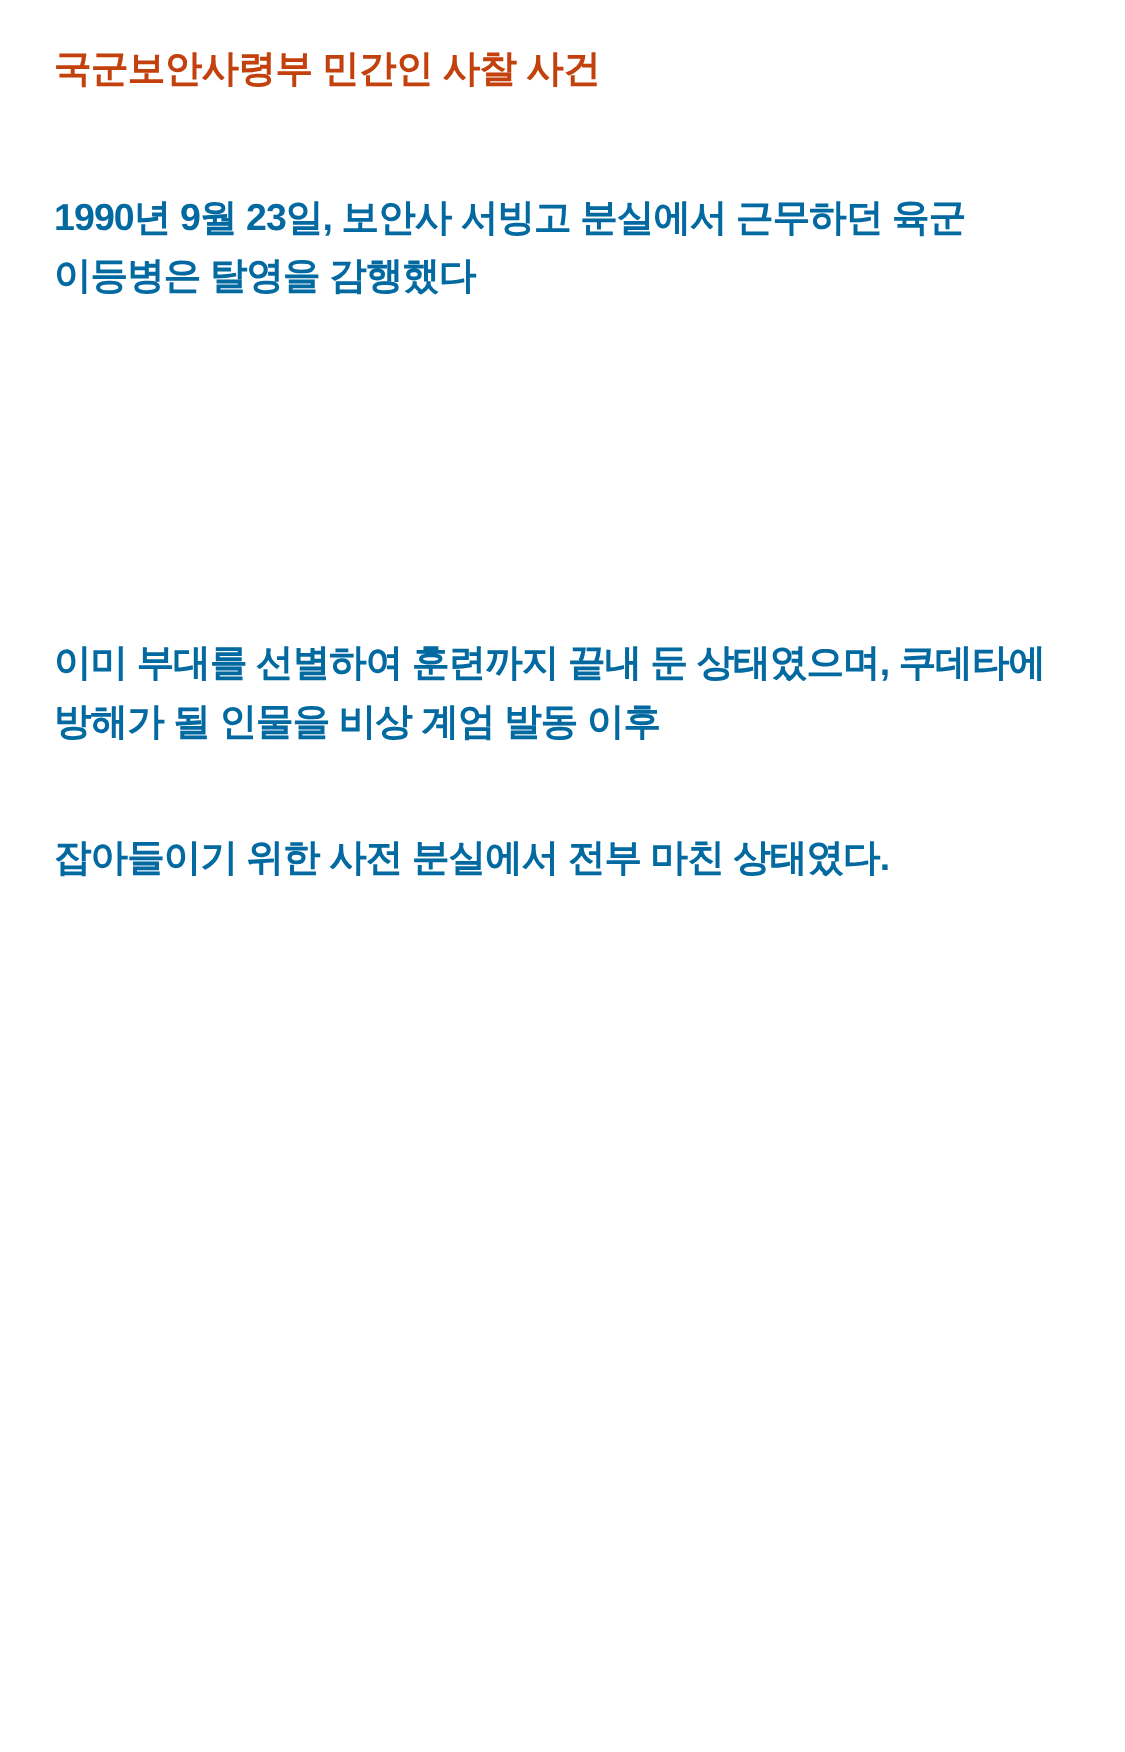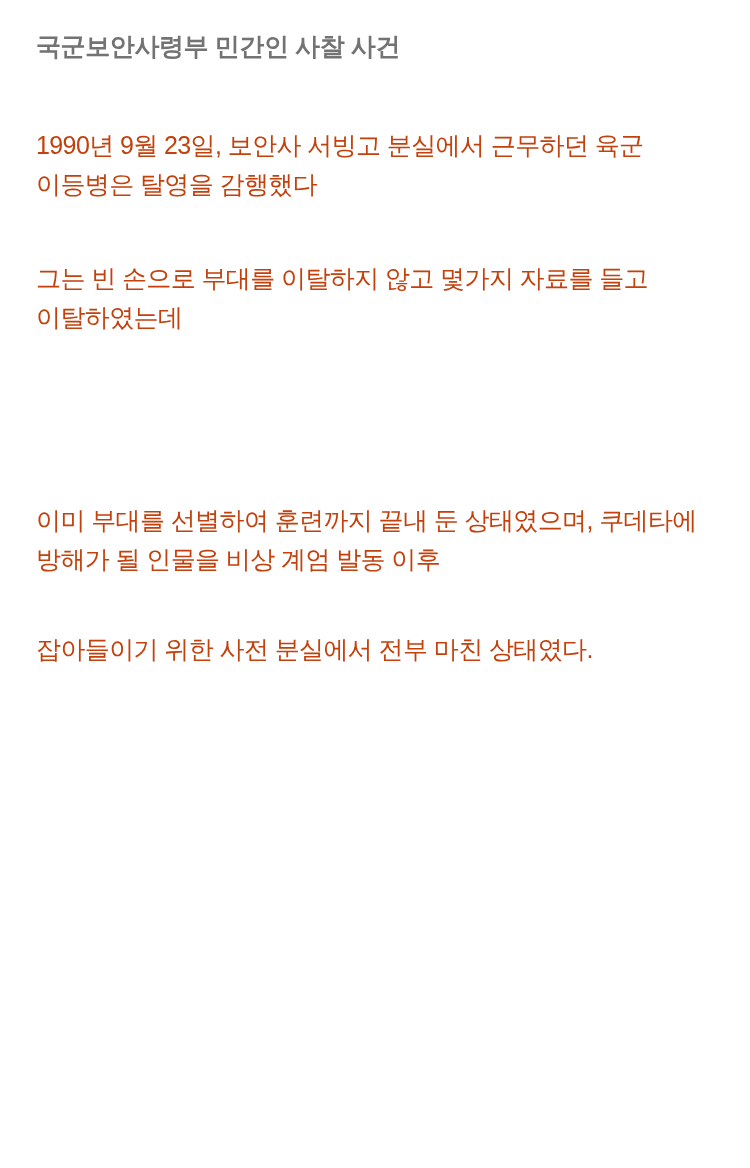--- a/index.html
+++ b/index.html
@@ -18,29 +18,29 @@
     width: 750px;
     min-height: 1168px;
     box-sizing: border-box;
     padding: 24px 34px 20px 36px;
     background: #ffffff;
   }
   .article-title {
     font-size: 25px;
     line-height: 1.35;
     font-weight: 700;
-    color: #737373;
+    color: #c2410c;
     margin: 6px 0 0 0;
     letter-spacing: -0.4px;
   }
   .body-block {
     font-size: 25px;
     line-height: 1.55;
-    font-weight: 400;
-    color: #c2410c;
+    font-weight: 700;
+    color: #0369a1;
     letter-spacing: -0.6px;
     margin: 0;
     word-break: keep-all;
     white-space: pre-wrap;
   }
   .spacer-lg { height: 62px; }
   .spacer-md { height: 56px; }
   .spacer-sm { height: 52px; }
 </style>
 </head>
@@ -49,21 +49,20 @@
 <div class="page">
 
   <h1 class="article-title">국군보안사령부 민간인 사찰 사건</h1>
 
   <div class="spacer-lg"></div>
 
   <p class="body-block">1990년 9월 23일, 보안사 서빙고 분실에서 근무하던 육군 이등병은 탈영을 감행했다</p>
 
   <div class="spacer-md"></div>
 
-  <p class="body-block">그는 빈 손으로 부대를 이탈하지 않고 몇가지 자료를 들고 이탈하였는데</p>
 
   <div class="spacer-md"></div>
 
 
   <div class="spacer-md"></div>
 
 
   <div class="spacer-sm"></div>
 
   <p class="body-block">이미 부대를 선별하여 훈련까지 끝내 둔 상태였으며, 쿠데타에 방해가 될 인물을 비상 계엄 발동 이후</p>

